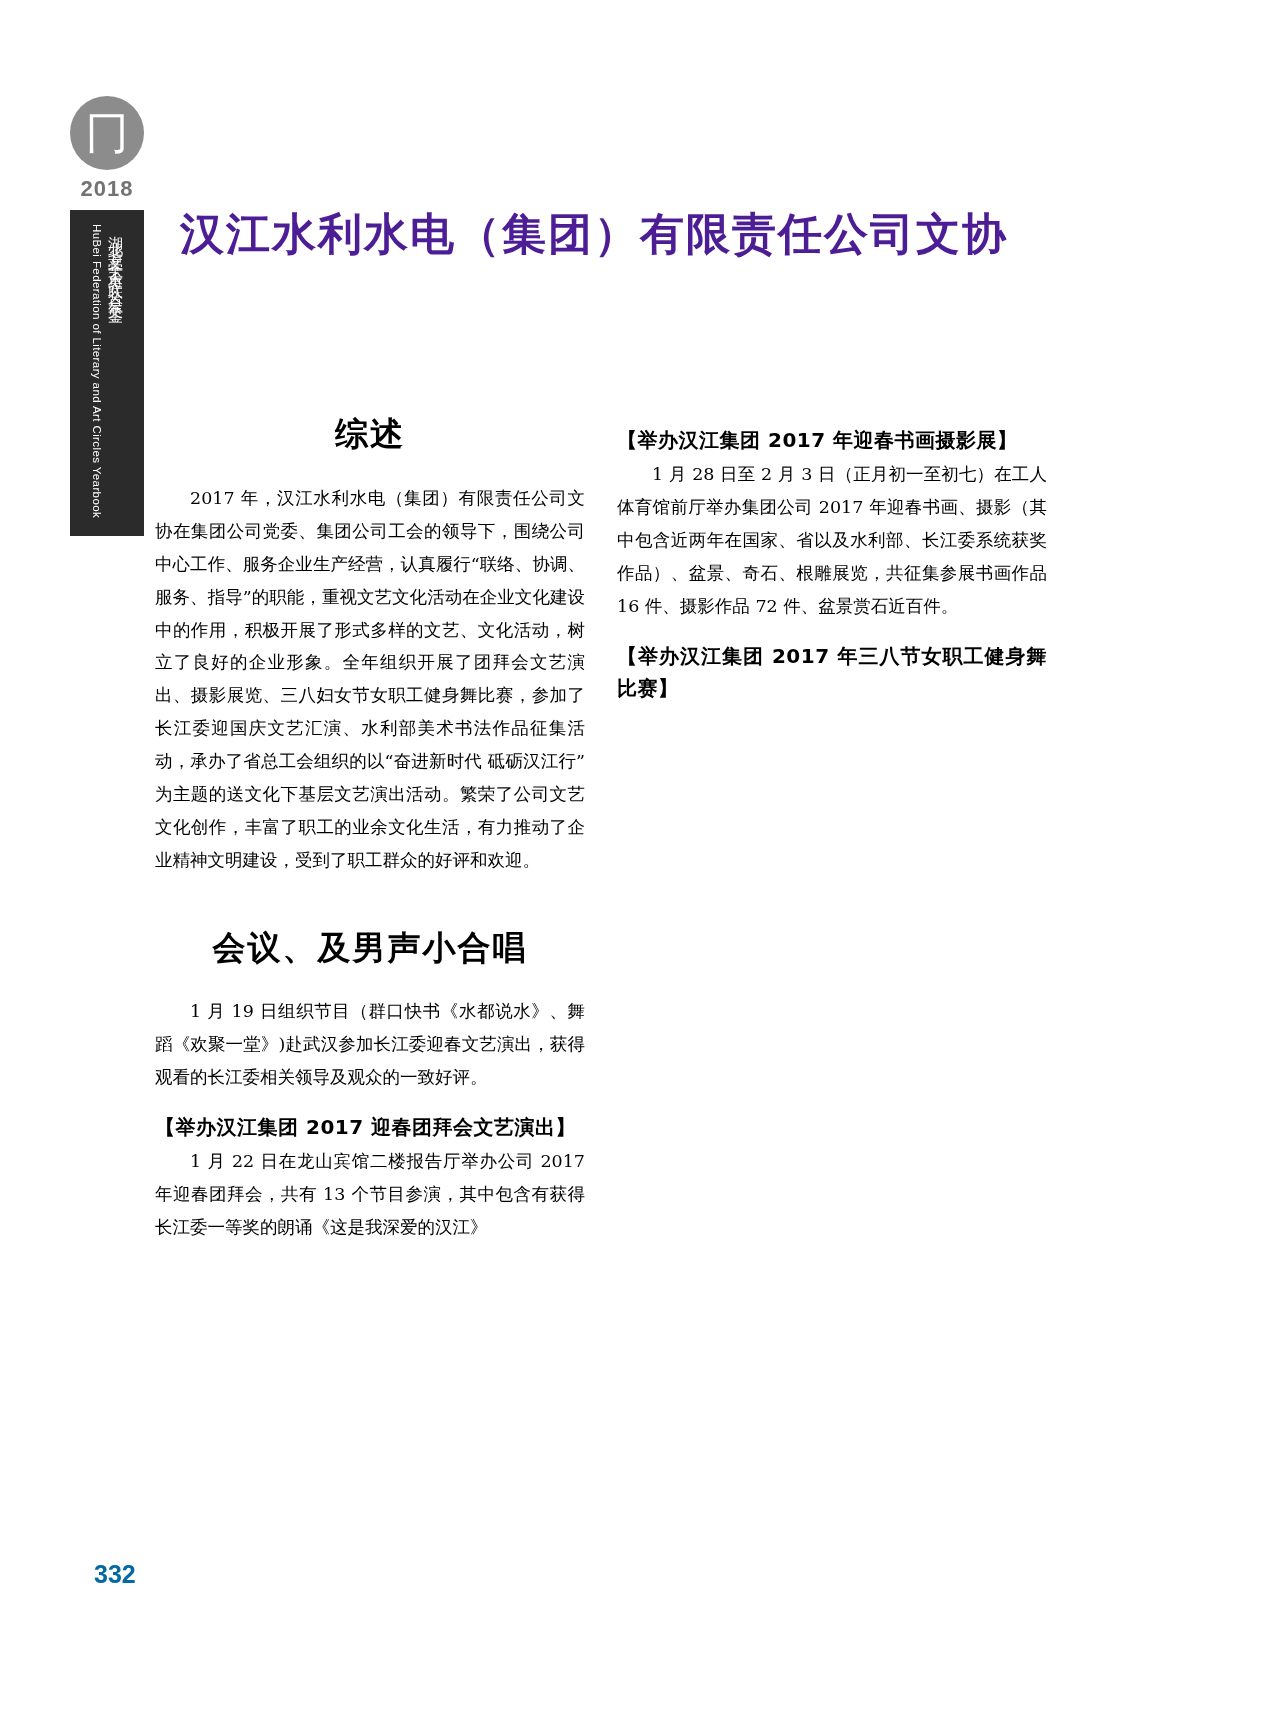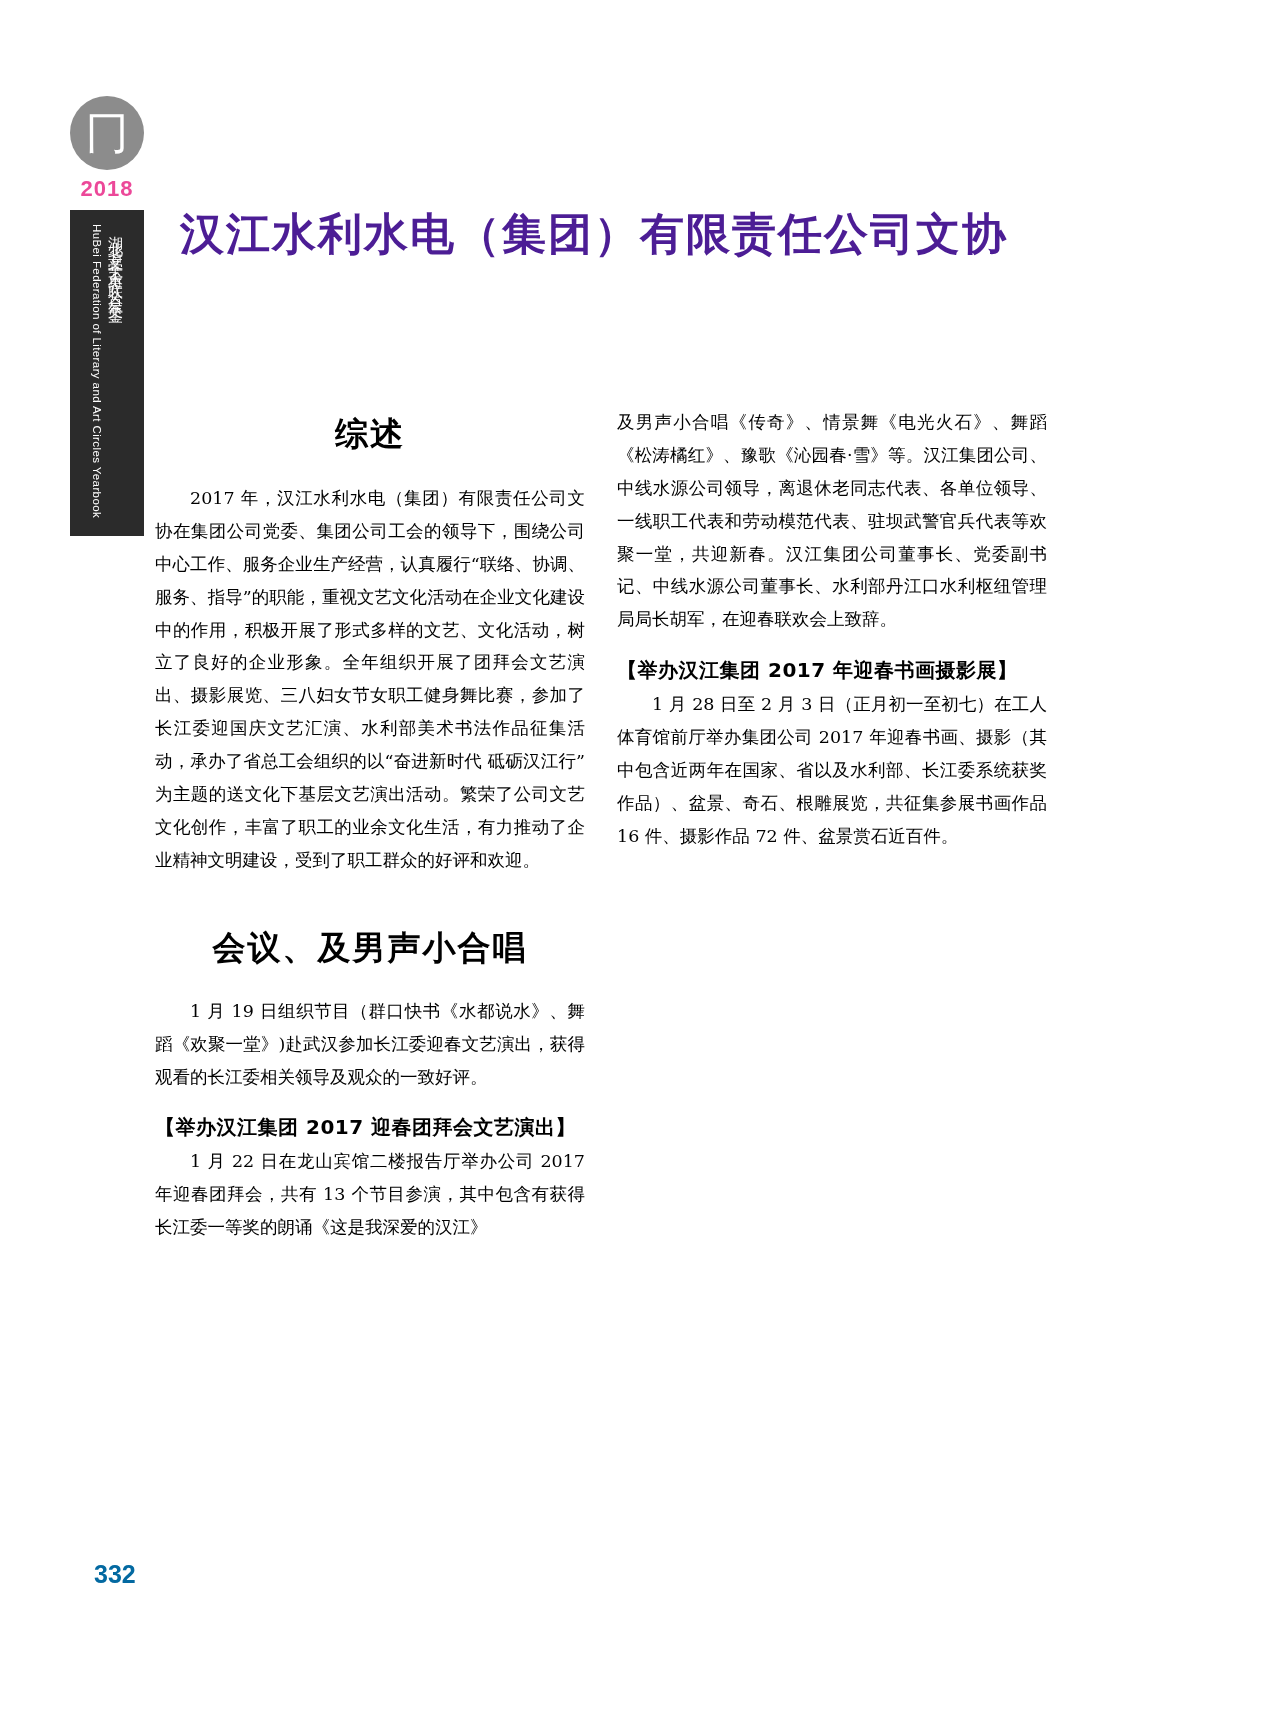--- a/index.html
+++ b/index.html
@@ -54,21 +54,21 @@
   }
   .year {
     margin-top: 6px;
     margin-left: 8px;
     width: 74px;
     text-align: center;
     font-size: 22px;
     letter-spacing: 1px;
     font-weight: bold;
     font-family: "Liberation Sans", sans-serif;
-    color: #ec4899;
+    color: #737373;
   }
   .spine {
     margin-top: 8px;
     margin-left: 8px;
     width: 74px;
     background: #2b2b2b;
     color: #ffffff;
     padding: 14px 0 18px 0;
     box-sizing: border-box;
     display: flex;
@@ -186,22 +186,22 @@
 
     <div class="section-title-2">会议、及男声小合唱</div>
 
     <p class="body">1 月 19 日组织节目（群口快书《水都说水》、舞蹈《欢聚一堂》)赴武汉参加长江委迎春文艺演出，获得观看的长江委相关领导及观众的一致好评。</p>
 
     <div class="sub-head">【举办汉江集团 2017 迎春团拜会文艺演出】</div>
     <p class="body">1 月 22 日在龙山宾馆二楼报告厅举办公司 2017 年迎春团拜会，共有 13 个节目参演，其中包含有获得长江委一等奖的朗诵《这是我深爱的汉江》</p>
   </div>
 
   <div class="col col-right">
-    <p class="body noindent">及男声小合唱《传奇》、情景舞《电光火石》、舞蹈《松涛橘红》、豫歌《沁园春·雪》等。汉江集团公司、中线水源公司领导，离退休老同志代表、各单位领导、一线职工代表和劳动模范代表、驻坝武警官兵代表等欢聚一堂，共迎新春。汉江集团公司董事长、党委副书记、中线水源公司董事长、水利部丹江口水利枢纽管理局局长胡军，在迎春联欢会上致辞。</p>
 
     <div class="sub-head">【举办汉江集团 2017 年迎春书画摄影展】</div>
     <p class="body">1 月 28 日至 2 月 3 日（正月初一至初七）在工人体育馆前厅举办集团公司 2017 年迎春书画、摄影（其中包含近两年在国家、省以及水利部、长江委系统获奖作品）、盆景、奇石、根雕展览，共征集参展书画作品 16 件、摄影作品 72 件、盆景赏石近百件。</p>
 
+    <div class="sub-head">【举办汉江集团 2017 年三八节女职工健身舞比赛】</div>
   </div>
 
   <div class="folio">332</div>
 
 </div>
 
 </body></html>

